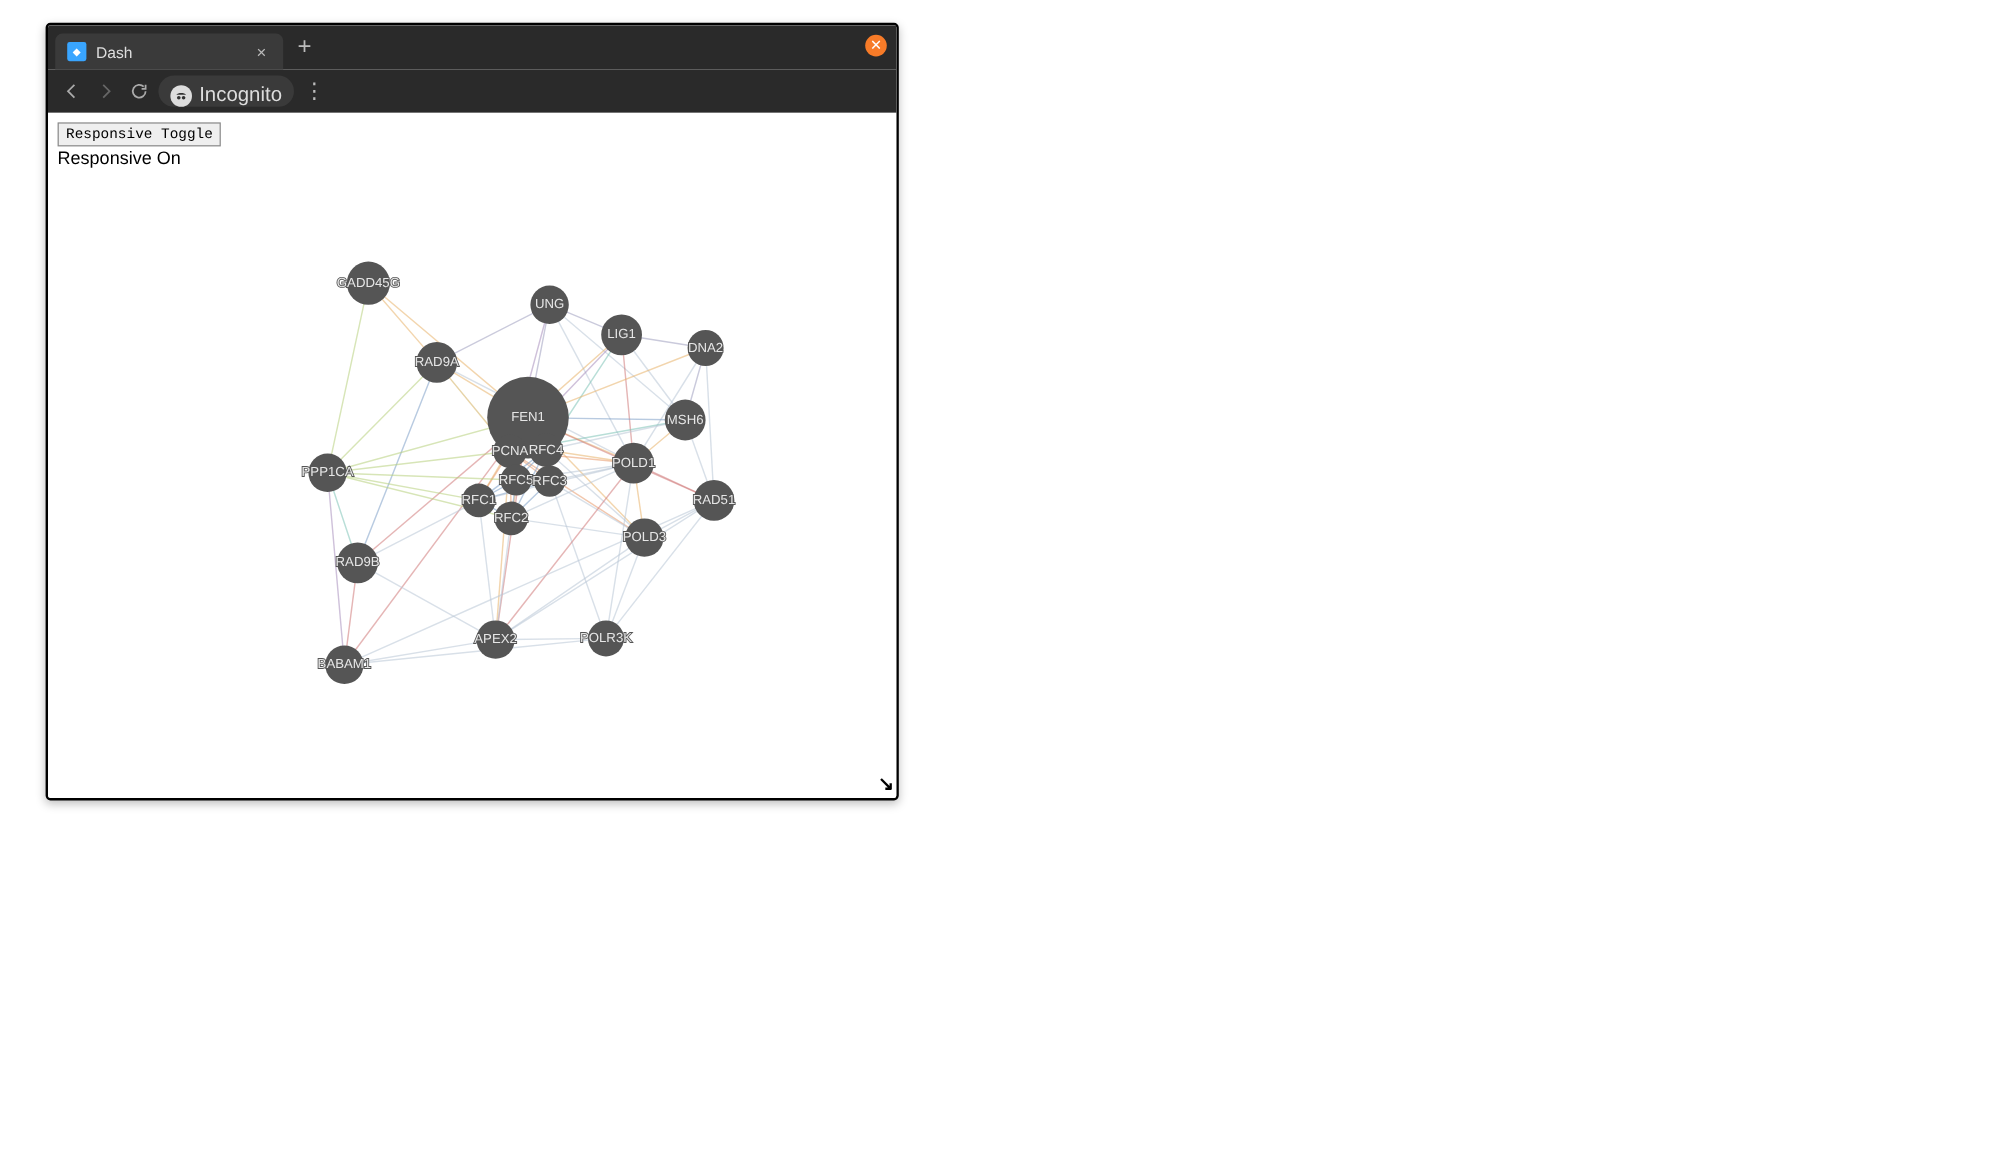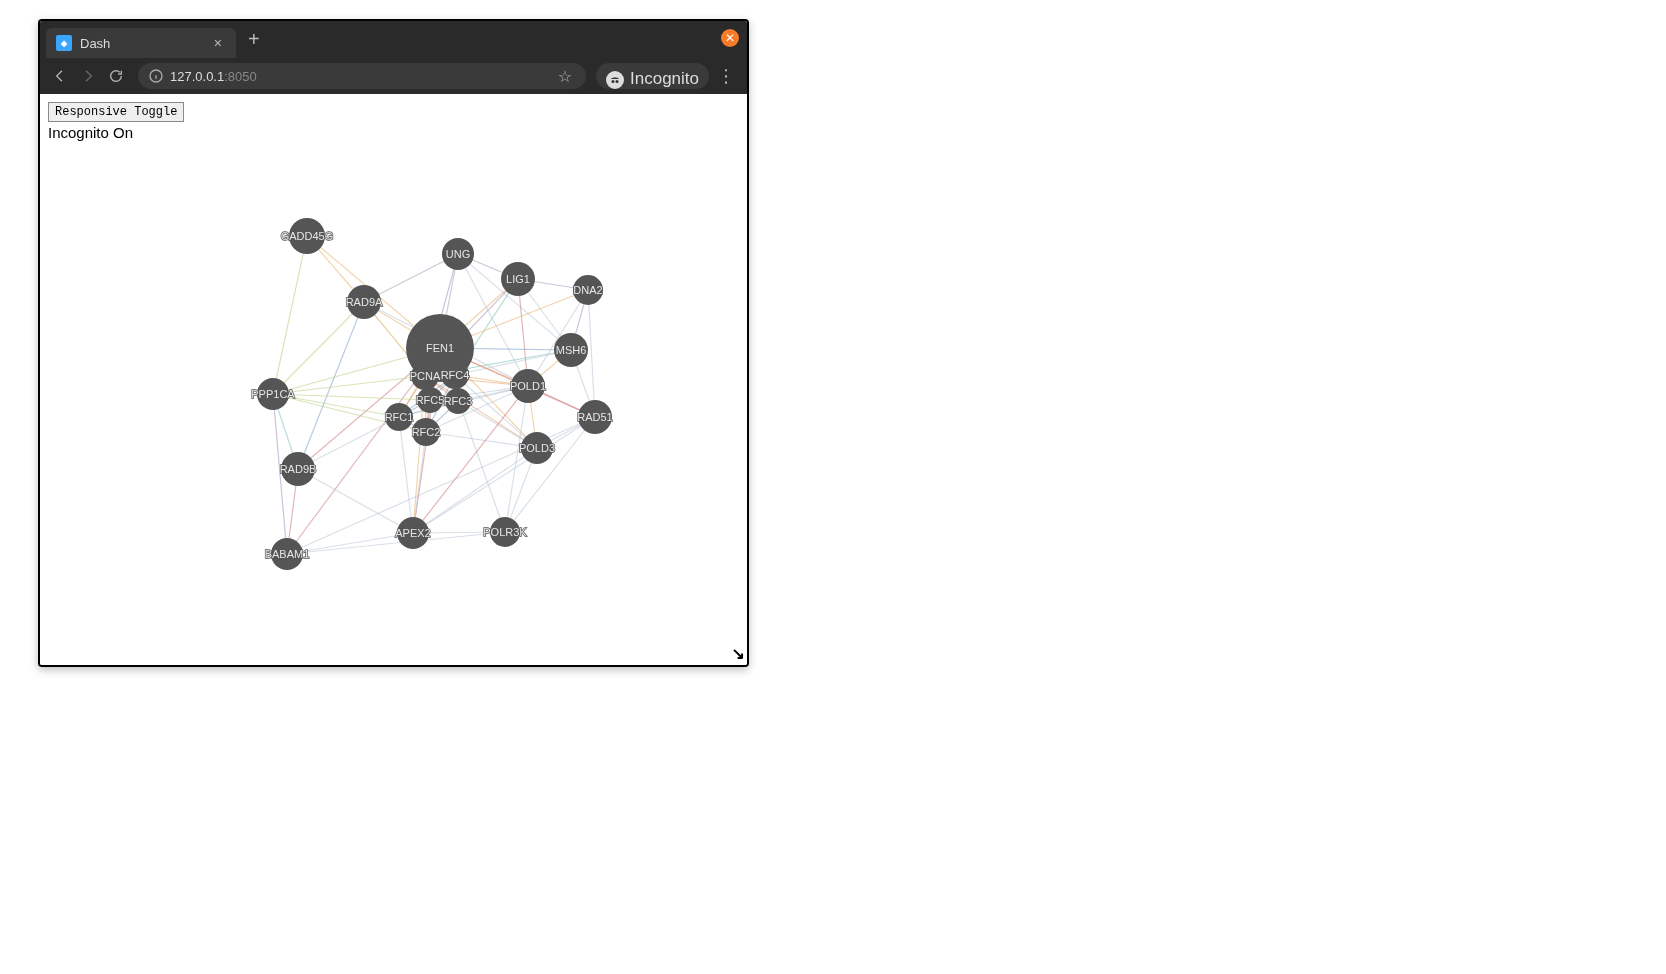--- a/index.html
+++ b/index.html
@@ -57,48 +57,36 @@
       <div class="nav-ico disabled">
         <svg viewBox="0 0 24 24" fill="none" stroke="currentColor" stroke-width="2.2">
             <path d="M9 4l8 8-8 8"></path>
           </svg>
       </div>
       <div class="nav-ico">
         <svg viewBox="0 0 24 24" fill="none" stroke="currentColor" stroke-width="2.2">
             <path d="M20 12a8 8 0 1 1-2.34-5.66M20 4v5h-5"></path>
           </svg>
       </div>
-      <div class="addrwrap">
-        <span class="infoico">
-          <svg viewBox="0 0 24 24" fill="none" stroke="currentColor" stroke-width="2">
-              <circle cx="12" cy="12" r="9"></circle>
-              <path d="M12 8h.01M12 11v5"></path>
-            </svg>
-        </span>
-        <span style="color:#ddd">127.0.0.1</span>
-          <span style="color:#888">:8050</span>
-        <span style="flex:1"></span>
-        <span class="star">☆</span>
-      </div>
       <div class="incog">
         <span class="hat">
           <svg viewBox="0 0 24 24" width="12" height="12" fill="currentColor">
               <circle cx="8" cy="15" r="3"></circle>
               <circle cx="16" cy="15" r="3"></circle>
               <path d="M4 10c2-4 14-4 16 0H4z"></path>
             </svg>
         </span>
         <span>Incognito</span>
       </div>
       <div class="kebab">⋮</div>
     </div>
 
     <div class="page">
       <button class="toggle-btn">Responsive Toggle</button>
-      <div class="status">Incognito On</div>
+      <div class="status">Responsive On</div>
       <svg class="graph" id="graphsvg" viewBox="0 0 707 571">
           <line x1="267" y1="142" x2="324" y2="208" stroke="#e8b36b" class="edge"></line>
           <line x1="267" y1="142" x2="400" y2="254" stroke="#e8b36b" class="edge"></line>
           <line x1="267" y1="142" x2="233" y2="300" stroke="#b7d07d" class="edge"></line>
           <line x1="324" y1="208" x2="400" y2="254" stroke="#e8b36b" class="edge"></line>
           <line x1="324" y1="208" x2="233" y2="300" stroke="#b7d07d" class="edge"></line>
           <line x1="324" y1="208" x2="258" y2="375" stroke="#7fa0c8" class="edge"></line>
           <line x1="324" y1="208" x2="418" y2="160" stroke="#9f9fbf" class="edge"></line>
           <line x1="324" y1="208" x2="385" y2="282" stroke="#d3b060" class="edge"></line>
           <line x1="324" y1="208" x2="488" y2="292" stroke="#bac7d6" class="edge"></line>

